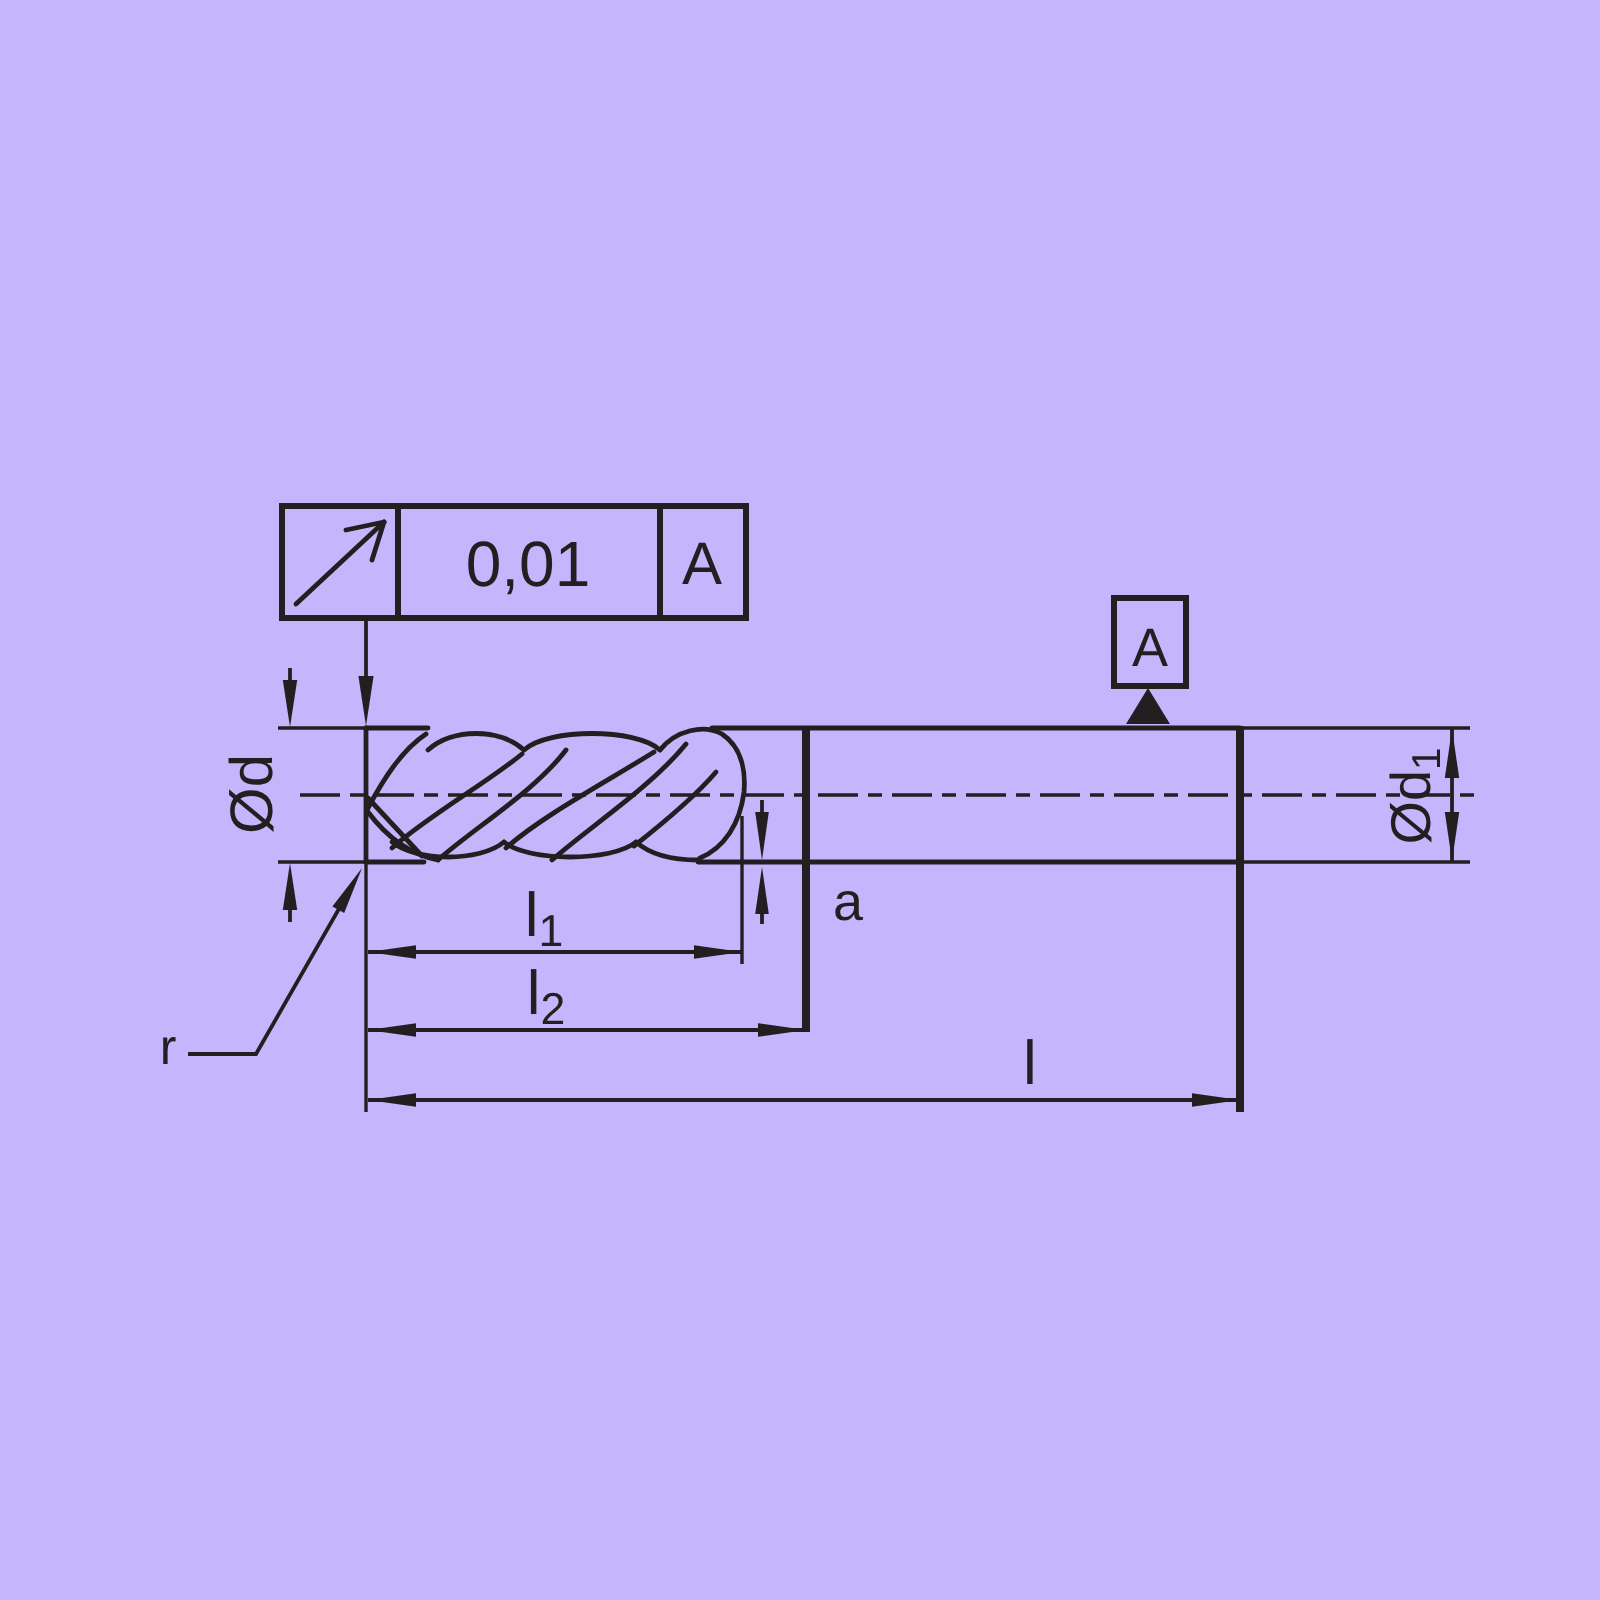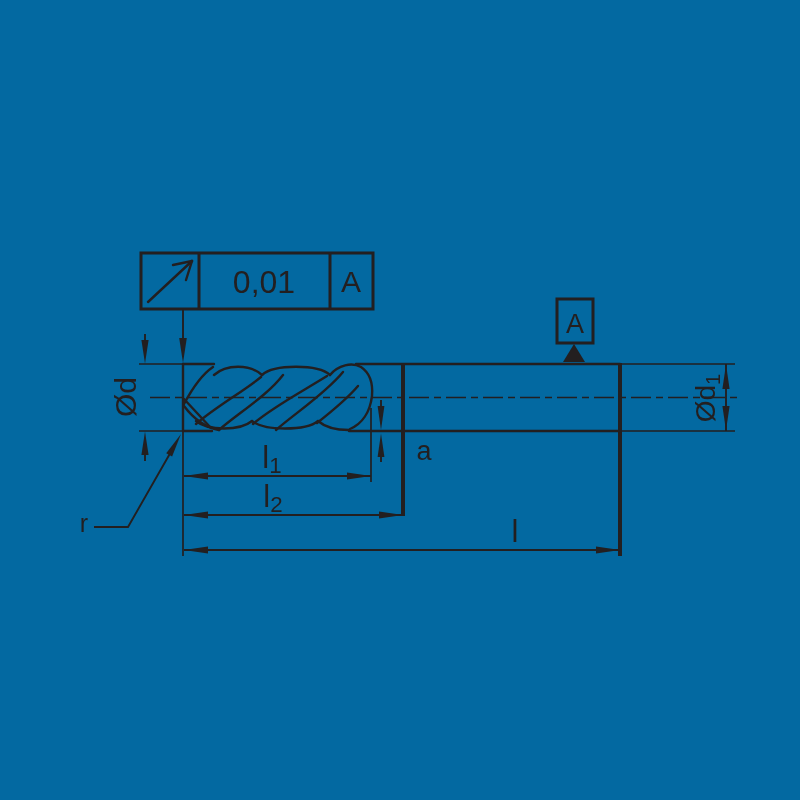--- a/index.html
+++ b/index.html
@@ -1,16 +1,16 @@
 <!DOCTYPE html>
 <html><head>
 <meta charset="utf-8">
 <style>
   html,body{margin:0;padding:0;background:#ffffff;}
-  .stage{position:relative;width:800px;height:800px;background:#0369a1;overflow:hidden;
+  .stage{position:relative;width:800px;height:800px;background:#c4b5fd;overflow:hidden;
          font-family:"Liberation Sans", sans-serif;}
   svg{position:absolute;left:0;top:0;}
   .ln{stroke:#231f20;stroke-width:2.4;fill:none;stroke-linecap:round;}
   .thin{stroke:#231f20;stroke-width:1.7;fill:none;stroke-linecap:butt;}
   .thick{stroke:#231f20;stroke-width:4;fill:none;stroke-linecap:butt;}
   .dim{stroke:#231f20;stroke-width:1.9;fill:none;stroke-linecap:butt;}
   .ctr{stroke:#231f20;stroke-width:1.7;fill:none;stroke-dasharray:20 5 7 5;}
   .arr{fill:#231f20;stroke:none;}
   .box{stroke:#231f20;stroke-width:3;fill:none;}
   .txt{fill:#231f20;font-family:"Liberation Sans", sans-serif;}

